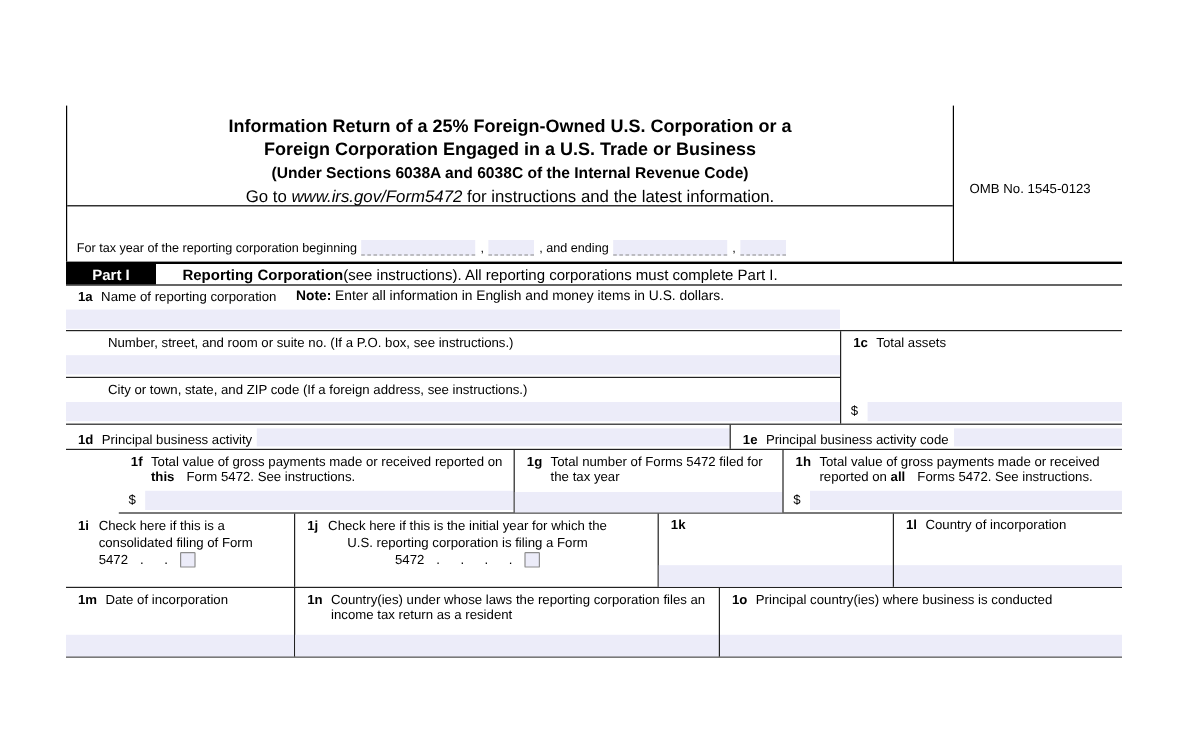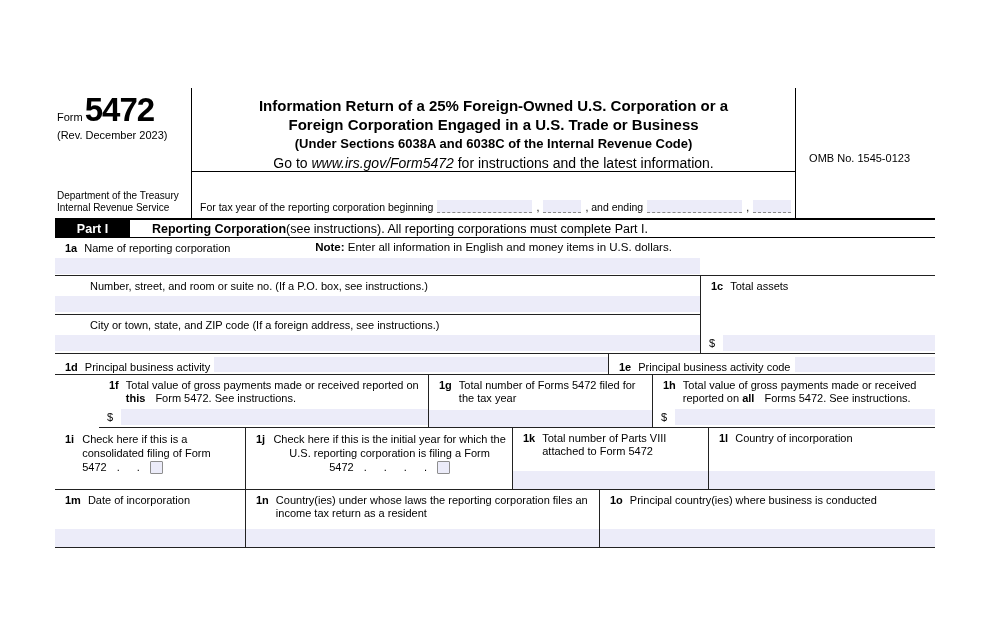--- a/index.html
+++ b/index.html
@@ -64,50 +64,39 @@
   .rowD .cell { display:flex; align-items:flex-end; }
   .rowD .colL { width:553px; } .rowD .colR { flex:1; }
   .rowD .lbl { padding-top:0; padding-bottom:0; white-space:nowrap; }
   .rowD input.fill { flex:1; height:15px; margin:0; align-self:center; }
   .rowE { height:53px;margin-left:44px; }
   .rowE .cell { display:flex; flex-direction:column; }
   .rowE .c1 { width:329px; } .rowE .c2 { width:224px; } .rowE .c3 { flex:1; }
   .rowE input.band { margin-top:auto; height:17px; }
   .rowF { height:62px; }
   .rowF .cell { display:flex; flex-direction:column; }
-  .rowF .c1 { width:190px; } .rowF .c2 { width:267px;text-align:center; } .rowF .c3 { width:196px; } .rowF .c4 { flex:1; }
+  .rowF .c1 { width:190px; } .rowF .c2 { width:267px;text-align:center; } .rowF .c3 { width:196px;margin-left:36px; } .rowF .c4 { flex:1; }
   .rowF input.band { margin-top:auto; height:18px; }
   .rowG { height:58px; border-bottom:1px solid #222; }
   .rowG .cell { display:flex; flex-direction:column; }
   .rowG .c1 { width:190px; } .rowG .c2 { width:354px; } .rowG .c3 { flex:1; }
   .rowG input.band { margin-top:auto; height:18px; }
   .dots { word-spacing:12px; margin:0 9px 0 10px; letter-spacing:1px; }
   .checkbox { display:inline-block; width:13px; height:13px; background:#ececf9; border:1px solid #8e8e8e; border-radius:1px; vertical-align:-3px; cursor:pointer; }
   .cbtext { font-size:11px; line-height:14px; padding:4px 6px 0 10px; display:flex; }
   .cbtext b { margin-right:8px; }
   .cbtext .txt { display:inline; }
 </style>
 </head>
 <body>
 
 <div class="page">
 <div class="form">
 
   <div class="header">
-    <div class="header-left">
-      <div class="form-id">
-        <span class="form-word">Form</span>
-        <span class="form-number">5472</span>
-      </div>
-      <div class="revision">(Rev. December 2023)</div>
-      <div class="agency">
-        <div>Department of the Treasury</div>
-        <div>Internal Revenue Service</div>
-      </div>
-    </div>
 
     <div class="header-center">
       <div class="title-block">
         <div class="title-line">Information Return of a 25% Foreign-Owned U.S. Corporation or a</div>
         <div class="title-line">Foreign Corporation Engaged in a U.S. Trade or Business</div>
         <div class="subtitle">(Under Sections 6038A and 6038C of the Internal Revenue Code)</div>
         <div class="goto-line"><span>Go to </span><span class="goto-url">www.irs.gov/Form5472</span><span> for instructions and the latest information.</span></div>
       </div>
       <div class="taxyear-row">
         <span>For tax year of the reporting corporation beginning</span>
@@ -228,21 +217,20 @@
     </div>
     <div class="cell c2">
       <div class="cbtext">
             <b>1j</b>
             <span class="txt"><span>Check here if this is the initial year for which the U.S. reporting corporation is filing a Form 5472</span><span class="dots">. . . .</span><span class="checkbox"></span></span>
           </div>
     </div>
     <div class="cell c3">
       <div class="lbl">
             <b>1k</b>
-            <span>Total number of Parts VIII attached to Form 5472</span>
           </div>
       <input class="fill band" type="text" style="">
     </div>
     <div class="cell c4">
       <div class="lbl">
             <b>1l</b>
             <span>Country of incorporation</span>
           </div>
       <input class="fill band" type="text" style="">
     </div>

